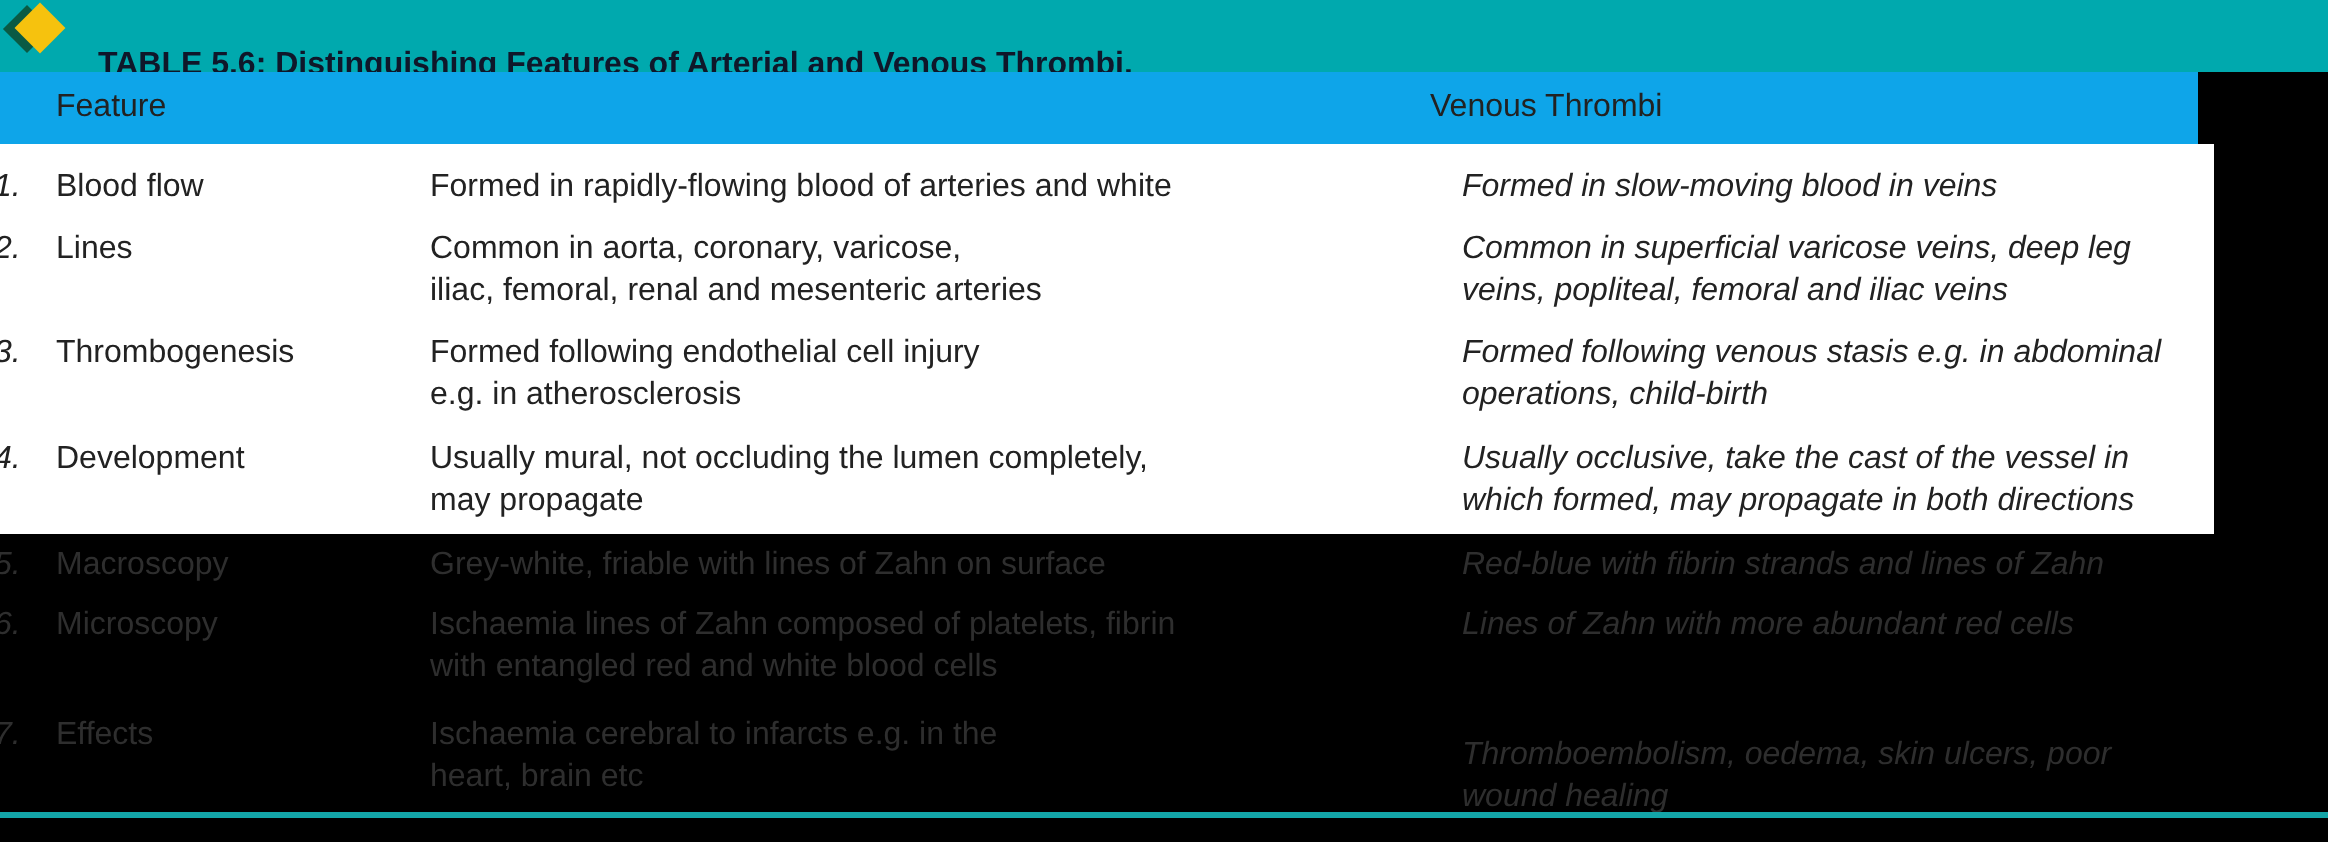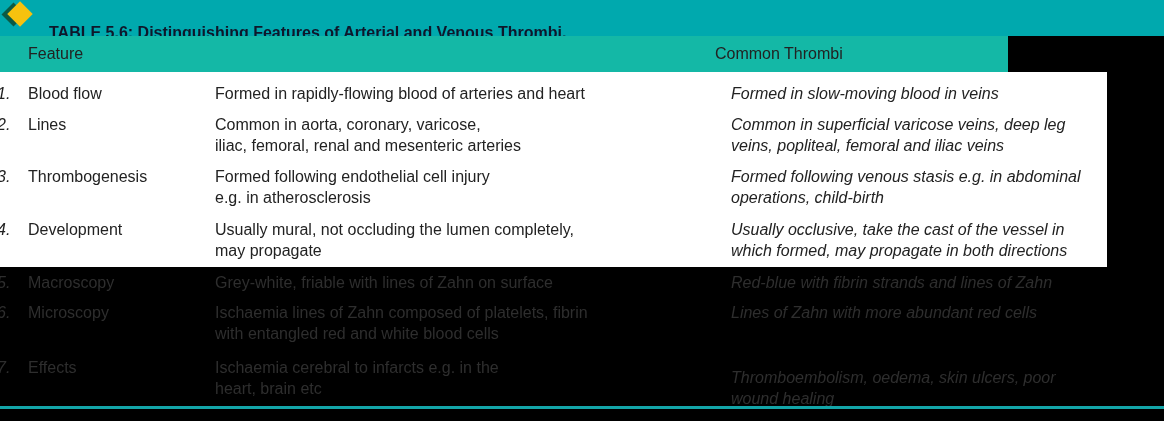--- a/index.html
+++ b/index.html
@@ -18,22 +18,22 @@
     }
     .diamond-front {
       position: absolute; left: 11px; top: 5px; width: 18px; height: 18px;
       background: #f6c20e; transform: rotate(45deg);
     }
     .title-text {
       position: absolute; left: 49px; top: 24px;
       font-size: 16px; font-weight: bold; color: #0f172a; white-space: nowrap;
     }
     .head-bar {
-      position: absolute; left: 0; top: 36px; width: 1008px; height: 36px;
-      background: #14b8a6;
+      position: absolute; left: 0; top: 36px; width: 1099px; height: 36px;
+      background: #0ea5e9;
     }
     .head-cell {
       position: absolute; top: 9px; font-size: 16px; color: #222222; white-space: nowrap;
     }
     .white-panel {
       position: absolute; left: 0; top: 72px; width: 1107px; height: 195px;
       background: #ffffff;
     }
     .row { position: absolute; left: 0; width: 1164px; font-size: 16px; line-height: 21px; color: #222222; }
     .row.dim { color: #2e2e2e; }
@@ -50,29 +50,29 @@
 <body>
 
 <div class="title-bar">
   <div class="diamond-back"></div>
   <div class="diamond-front"></div>
   <div class="title-text">TABLE 5.6: Distinguishing Features of Arterial and Venous Thrombi.</div>
 </div>
 
 <div class="head-bar">
   <div class="head-cell" style="left:28px">Feature</div>
-  <div class="head-cell" style="left:715px">Common Thrombi</div>
+  <div class="head-cell" style="left:715px">Venous Thrombi</div>
 </div>
 
 <div class="white-panel"></div>
 
 <div class="row" style="top:83px">
   <span class="num">1.</span>
   <span class="feat">Blood flow</span>
-  <span class="art">Formed in rapidly-flowing blood of arteries and heart</span>
+  <span class="art">Formed in rapidly-flowing blood of arteries and white</span>
   <span class="ven">Formed in slow-moving blood in veins</span>
 </div>
 
 <div class="row" style="top:114px">
   <span class="num">2.</span>
   <span class="feat">Lines</span>
   <span class="art">Common in aorta, coronary, varicose,
 iliac, femoral, renal and mesenteric arteries</span>
   <span class="ven">Common in superficial varicose veins, deep leg
 veins, popliteal, femoral and iliac veins</span>

